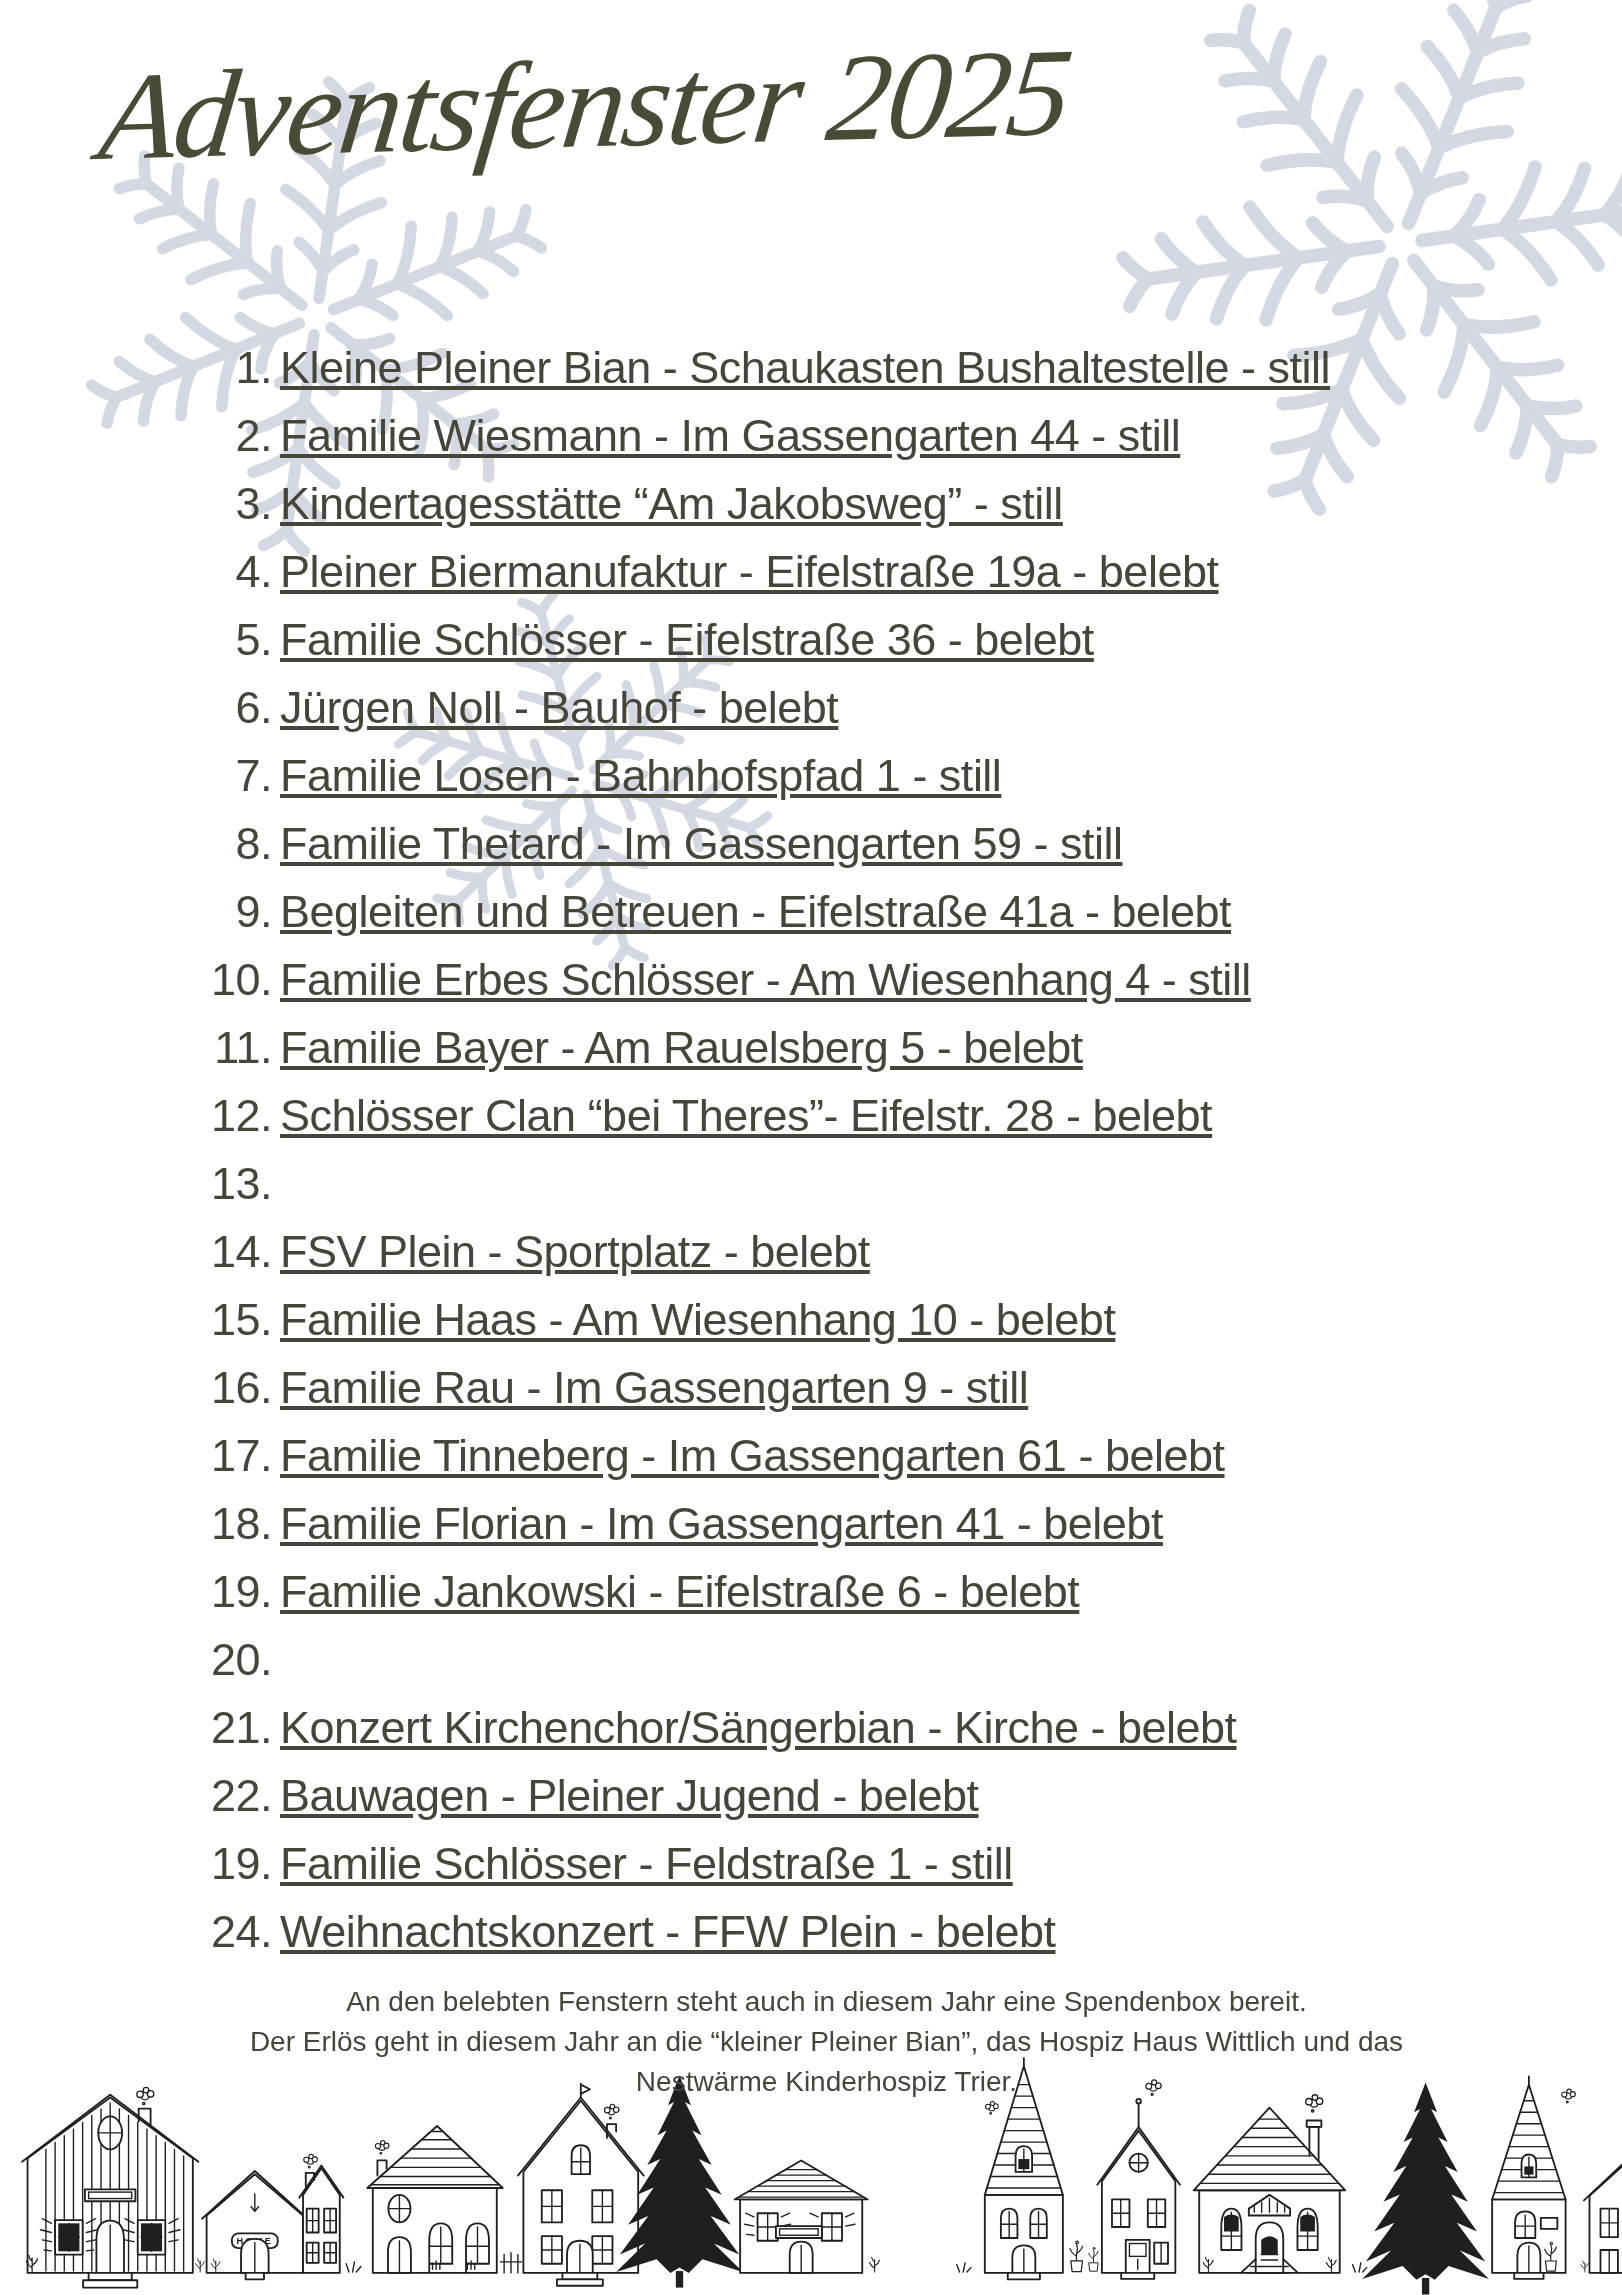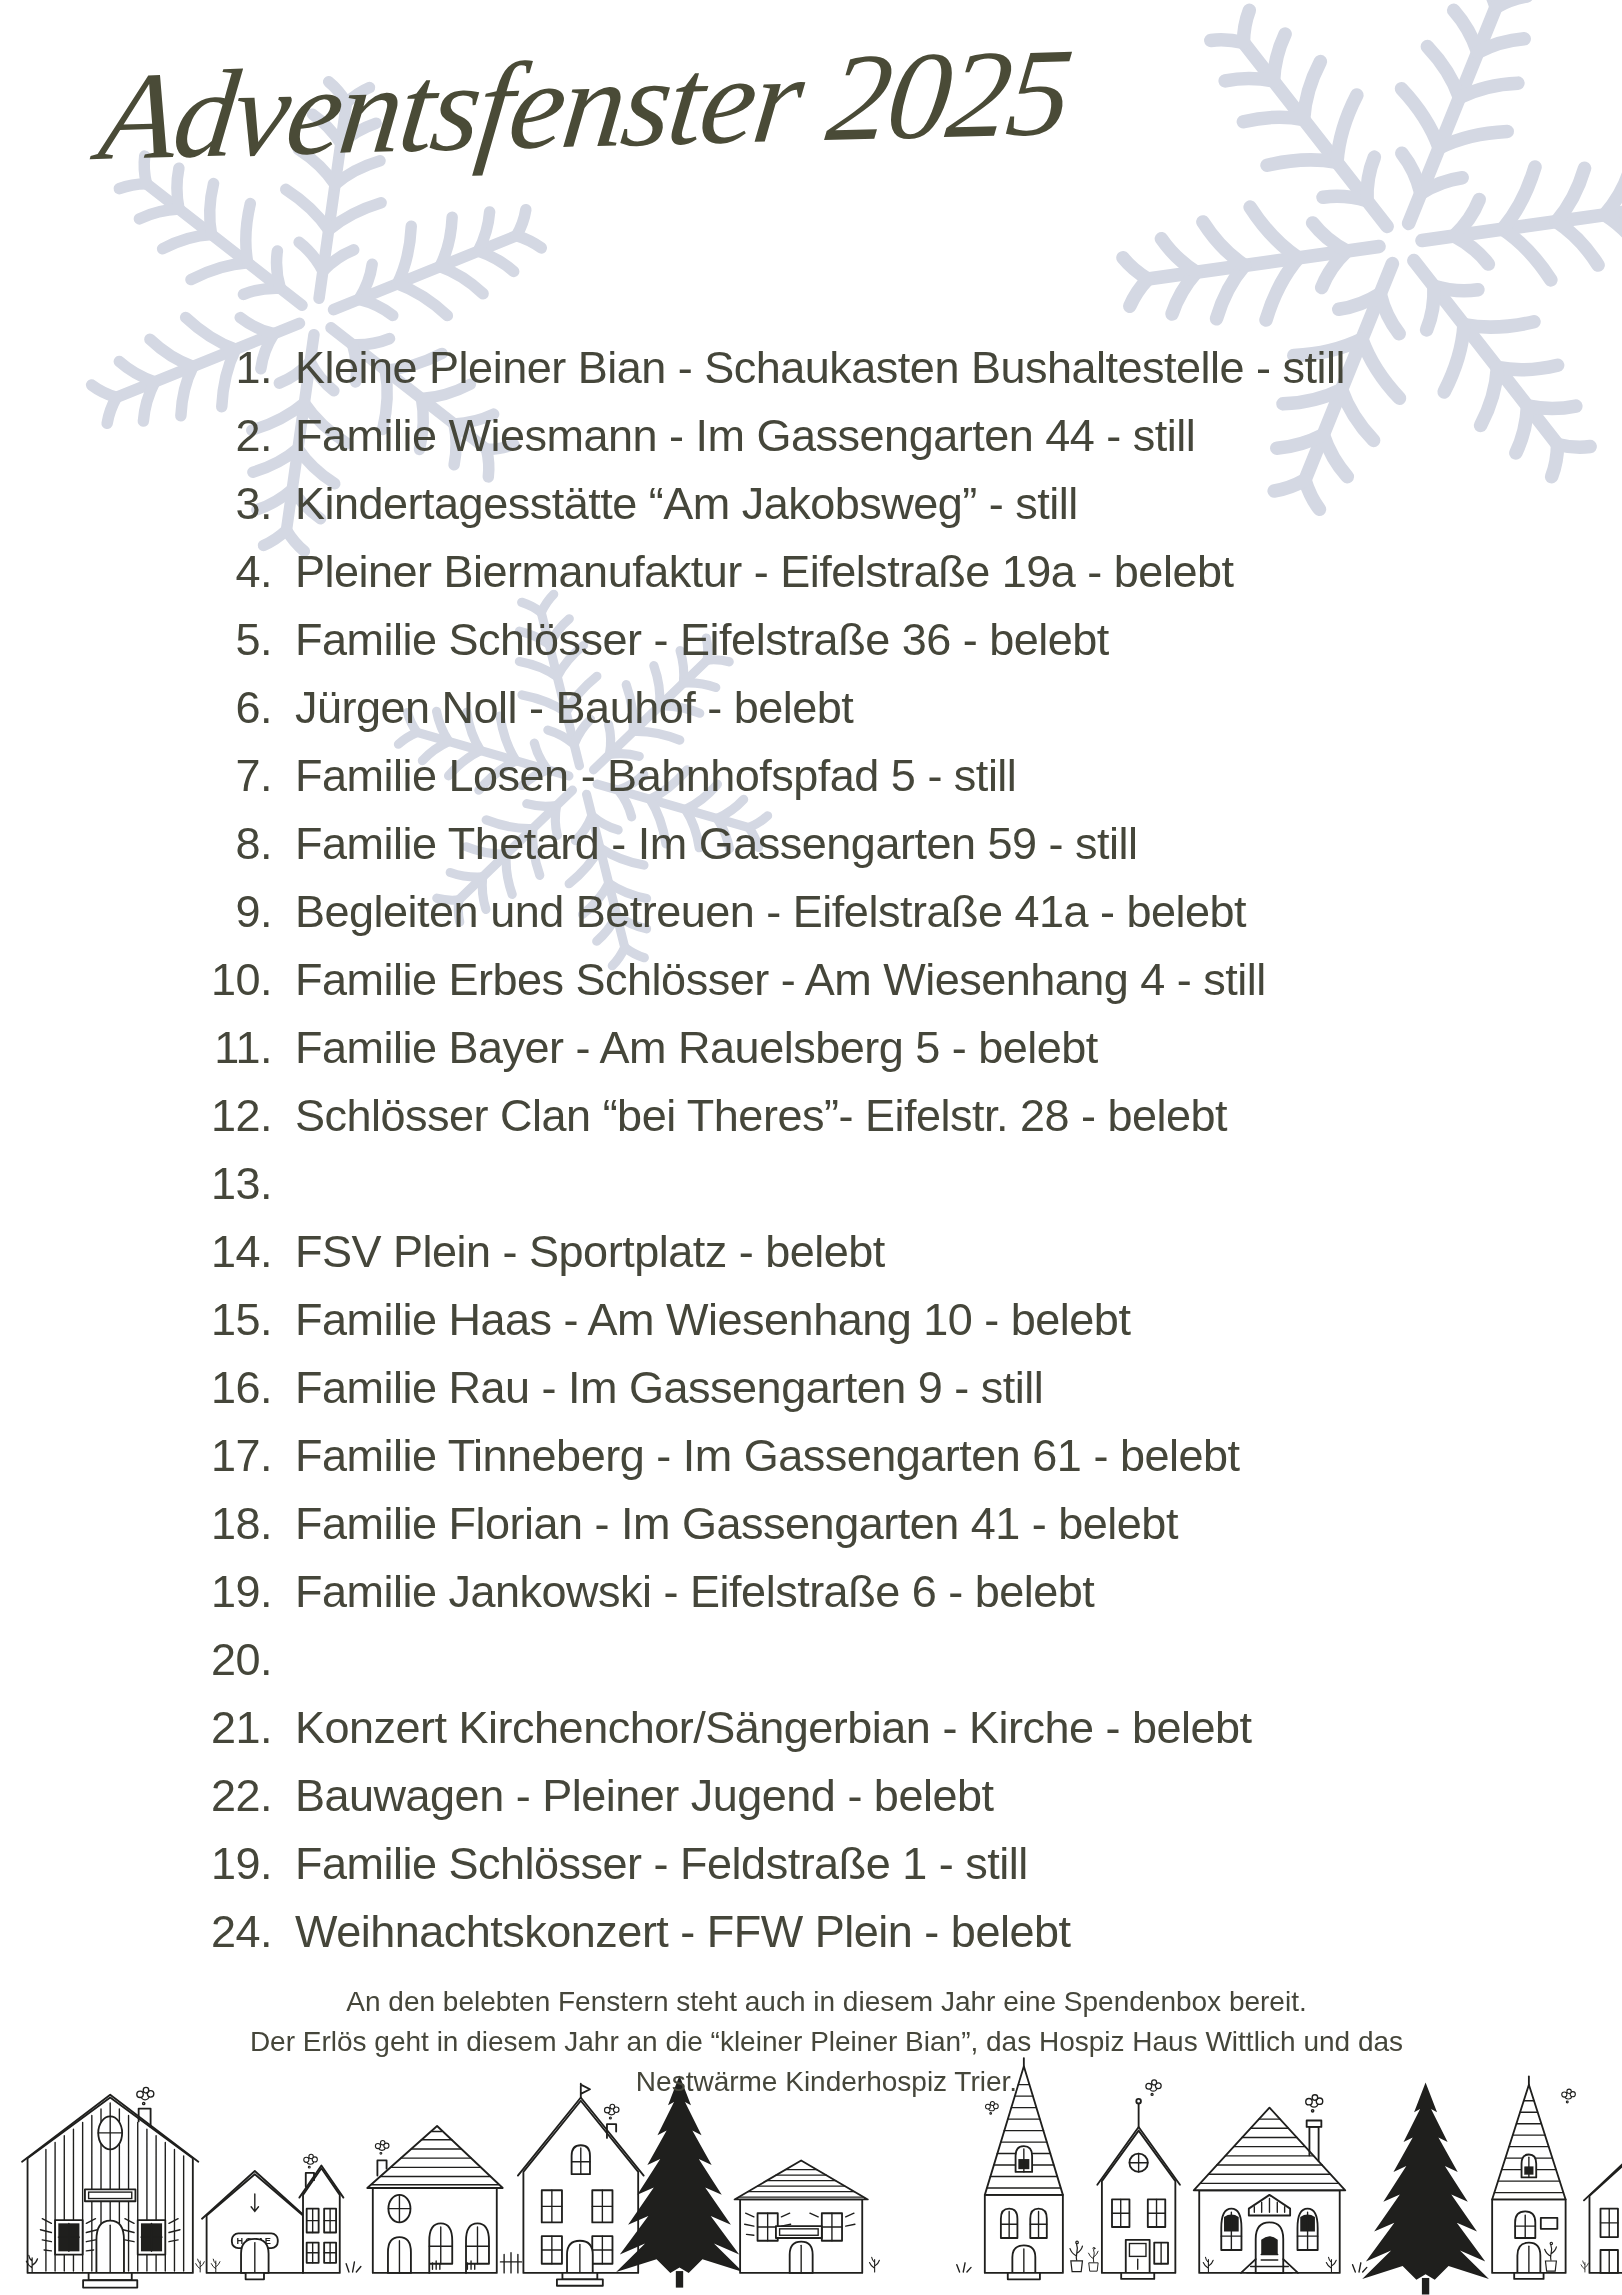--- a/index.html
+++ b/index.html
@@ -27,21 +27,21 @@
     font-family:"Liberation Serif", serif;font-style:italic;font-weight:400;
     font-size:125px;line-height:1;color:var(--title);
     letter-spacing:-2.8px;white-space:nowrap;
     transform:skewX(-8deg) rotate(-1.5deg);transform-origin:left bottom;
   }
 
   
   .list{position:absolute;left:0;top:334px;width:100%;z-index:1;}
   .row{display:flex;align-items:center;height:68px;font-size:45px;letter-spacing:-0.5px;}
   .num{flex:0 0 auto;width:272px;text-align:right;}
-  .txt{margin-left:23px;white-space:nowrap;}
+  .txt{margin-left:8px;white-space:nowrap;text-decoration:underline;}
 
   
   .footer{
     position:absolute;left:15px;top:1982px;width:100%;text-align:center;z-index:3;
     font-size:28px;line-height:40px;
   }
 
   
   .village{position:absolute;left:0;top:2057px;width:1623px;height:239px;color:var(--ink);z-index:1;}
   .village svg{width:100%;height:100%;display:block;}
@@ -140,21 +140,21 @@
     <div class="row">
         <span class="num">5.</span>
         <span class="txt">Familie Schlösser - Eifelstraße 36 - belebt</span>
       </div>
     <div class="row">
         <span class="num">6.</span>
         <span class="txt">Jürgen Noll - Bauhof - belebt</span>
       </div>
     <div class="row">
         <span class="num">7.</span>
-        <span class="txt">Familie Losen - Bahnhofspfad 5 - still</span>
+        <span class="txt">Familie Losen - Bahnhofspfad 1 - still</span>
       </div>
     <div class="row">
         <span class="num">8.</span>
         <span class="txt">Familie Thetard - Im Gassengarten 59 - still</span>
       </div>
     <div class="row">
         <span class="num">9.</span>
         <span class="txt">Begleiten und Betreuen - Eifelstraße 41a - belebt</span>
       </div>
     <div class="row">

